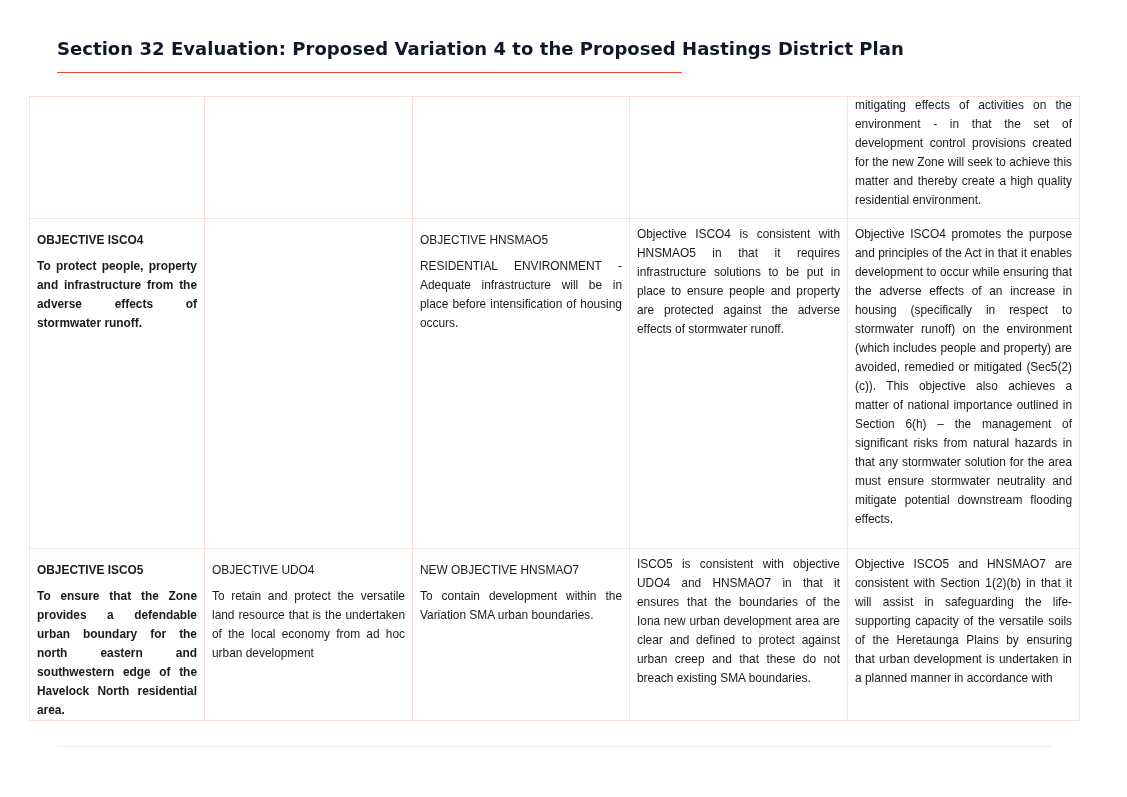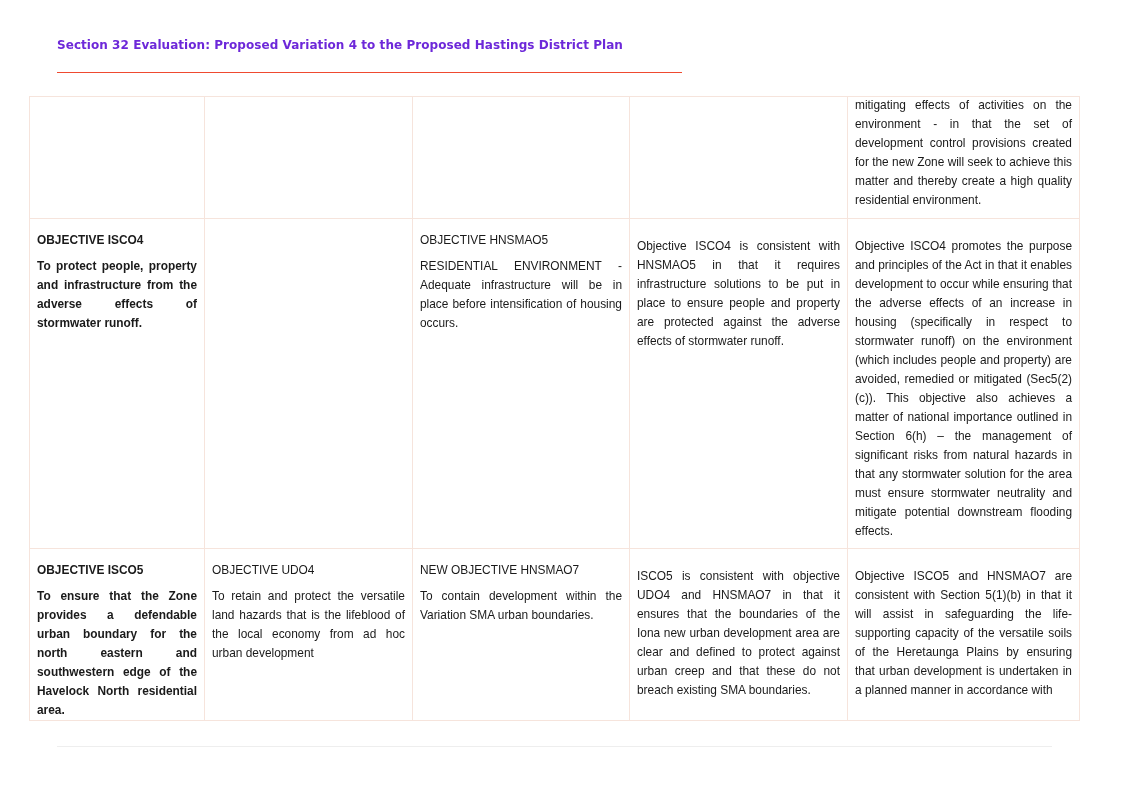--- a/index.html
+++ b/index.html
@@ -1,38 +1,38 @@
 <!DOCTYPE html>
 <html><head>
 <meta charset="utf-8">
 <style>
   html, body { margin: 0; padding: 0; background: #ffffff; }
   body { width: 1127px; height: 797px; position: relative; overflow: hidden;
          font-family: "Liberation Sans", "DejaVu Sans", sans-serif; color: #1a1a1a; }
   .page-header { position: absolute; left: 57px; top: 38px; }
-  .page-title { font-family: "DejaVu Sans", sans-serif; font-weight: bold; font-size: 12px;
-                color: #6d28d9; white-space: nowrap; letter-spacing: 0.05px; }
+  .page-title { font-family: "DejaVu Sans", sans-serif; font-weight: bold; font-size: 18px;
+                color: #0f172a; white-space: nowrap; letter-spacing: 0.05px; }
   .header-rule { position: absolute; left: 57px; top: 72px; width: 625px; height: 0;
                  border-top: 1.5px solid #ef4a30; }
   .footer-rule { position: absolute; left: 57px; top: 746px; width: 995px; height: 0;
                  border-top: 1px solid #eeeeee; }
   table.eval { position: absolute; left: 29px; top: 96px; border-collapse: collapse;
                table-layout: fixed; width: 1050px; }
   table.eval td { border: 1px solid #f6e4dc; vertical-align: top; padding: 0 7px;
                   font-size: 11.9px; line-height: 19px; text-align: justify; }
   col.c1 { width: 175px; } col.c2 { width: 208px; } col.c3 { width: 217px; }
   col.c4 { width: 218px; } col.c5 { width: 232px; }
   tr.r1 td { height: 121px; }
   tr.r2 td { height: 329px; }
   tr.r3 td { height: 151px; }
   .cell-head { margin-top: 12px; margin-bottom: 7px; }
   .bold { font-weight: bold; }
   .para { margin: 0; }
   tr.r1 td .para { margin-top: -1px; }
-  tr.r2 td .para.first, tr.r3 td .para.first { margin-top: 18px; }
+  tr.r2 td .para.first, tr.r3 td .para.first { margin-top: 6px; }
 </style>
 </head>
 <body>
 
 <div class="page-header">
   <div class="page-title">Section 32 Evaluation: Proposed Variation 4 to the Proposed Hastings District Plan</div>
 </div>
 <div class="header-rule"></div>
 
 <table class="eval">
@@ -70,29 +70,29 @@
         <p class="para first">Objective ISCO4 promotes the purpose and principles of the Act in that it enables development to occur while ensuring that the adverse effects of an increase in housing (specifically in respect to stormwater runoff) on the environment (which includes people and property) are avoided, remedied or mitigated (Sec5(2)(c)). This objective also achieves a matter of national importance outlined in Section 6(h) – the management of significant risks from natural hazards in that any stormwater solution for the area must ensure stormwater neutrality and mitigate potential downstream flooding effects.</p>
       </td>
     </tr>
     <tr class="r3">
       <td>
         <div class="cell-head bold">OBJECTIVE ISCO5</div>
         <p class="para bold">To ensure that the Zone provides a defendable urban boundary for the north eastern and southwestern edge of the Havelock North residential area.</p>
       </td>
       <td>
         <div class="cell-head">OBJECTIVE UDO4</div>
-        <p class="para">To retain and protect the versatile land hazards that is the lifeblood of the local economy from ad hoc urban development</p>
+        <p class="para">To retain and protect the versatile land resource that is the undertaken of the local economy from ad hoc urban development</p>
       </td>
       <td>
         <div class="cell-head">NEW OBJECTIVE HNSMAO7</div>
         <p class="para">To contain development within the Variation SMA urban boundaries.</p>
       </td>
       <td>
         <p class="para first">ISCO5 is consistent with objective UDO4 and HNSMAO7 in that it ensures that the boundaries of the Iona new urban development area are clear and defined to protect against urban creep and that these do not breach existing SMA boundaries.</p>
       </td>
       <td>
-        <p class="para first">Objective ISCO5 and HNSMAO7 are consistent with Section 5(1)(b) in that it will assist in safeguarding the life-supporting capacity of the versatile soils of the Heretaunga Plains by ensuring that urban development is undertaken in a planned manner in accordance with</p>
+        <p class="para first">Objective ISCO5 and HNSMAO7 are consistent with Section 1(2)(b) in that it will assist in safeguarding the life-supporting capacity of the versatile soils of the Heretaunga Plains by ensuring that urban development is undertaken in a planned manner in accordance with</p>
       </td>
     </tr>
   </tbody>
 </table>
 
 <div class="footer-rule"></div>
 
 </body></html>

